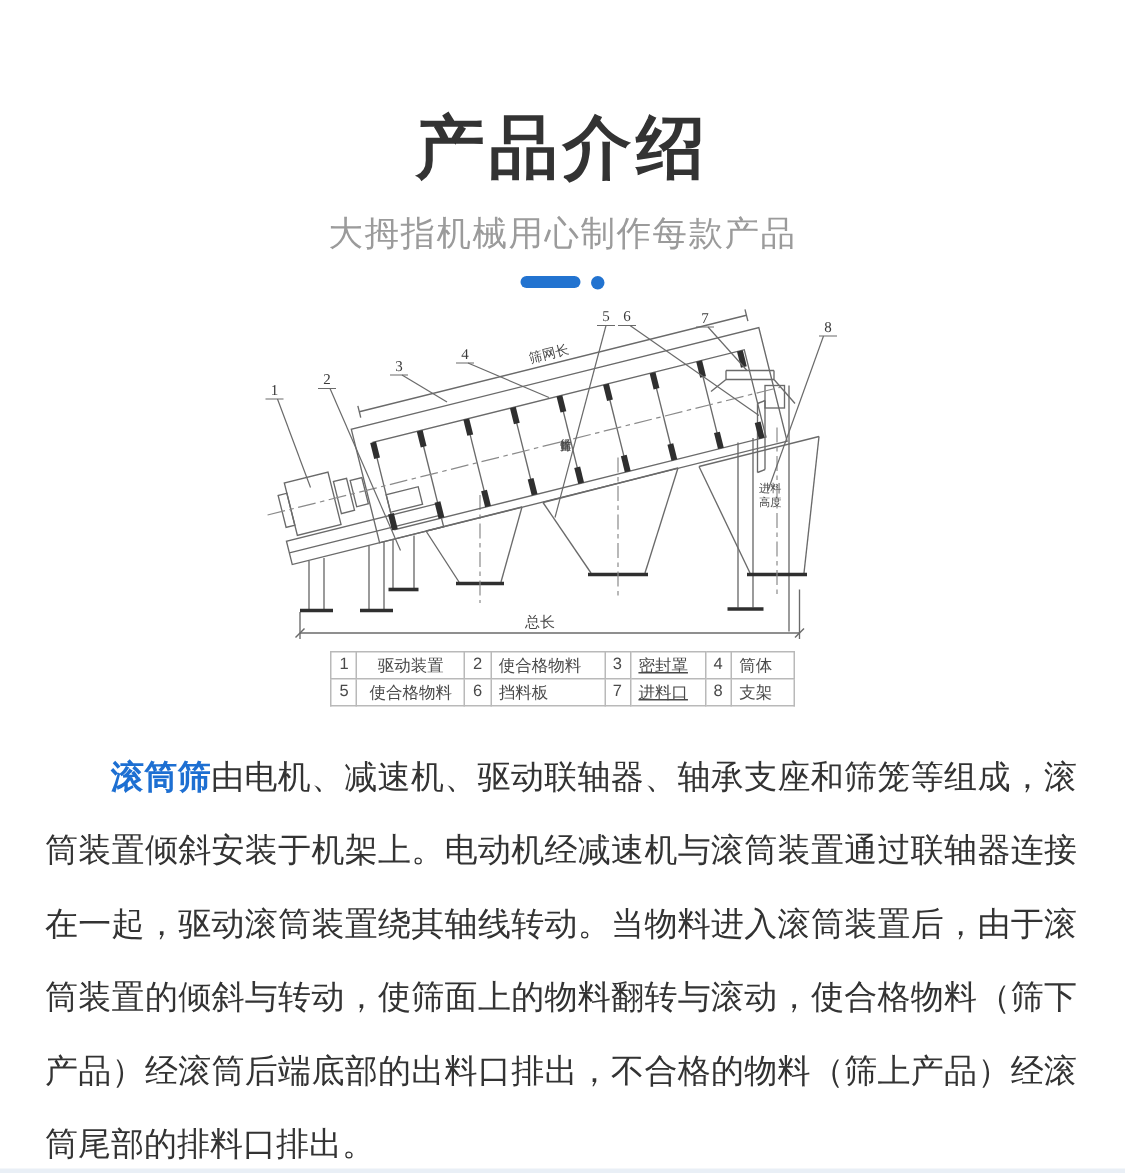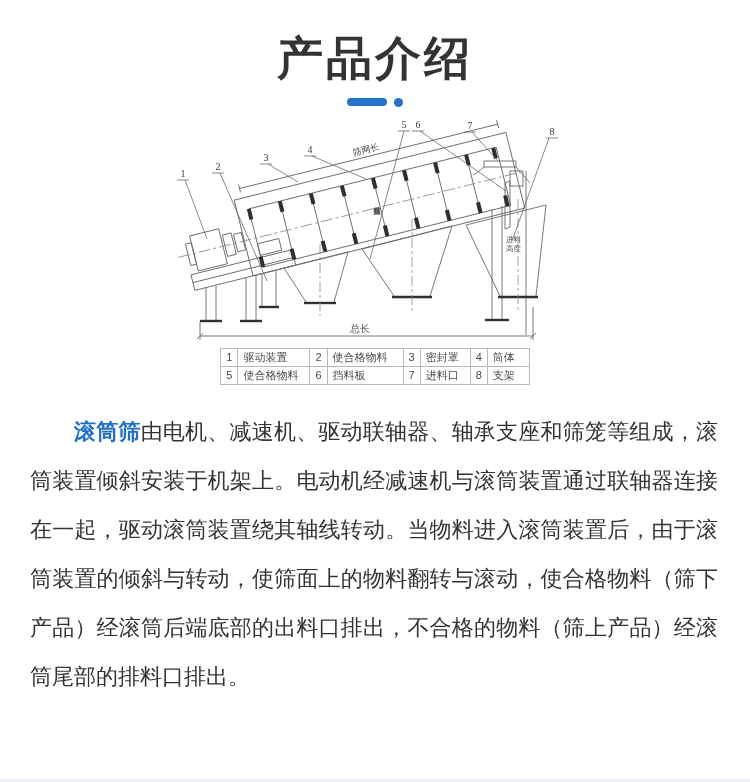--- a/index.html
+++ b/index.html
@@ -3,21 +3,21 @@
 <meta charset="utf-8">
 <style>
   * { margin: 0; padding: 0; box-sizing: border-box; }
   html, body { background: #ffffff; }
   body {
     width: 750px; height: 782px;
     position: relative;
     overflow: hidden;
     font-family: "Liberation Sans", "DejaVu Sans", sans-serif;
   }
-  .header { text-align: center; padding-top: 32px; }
+  .header { text-align: center; padding-top: 72px; }
   .page-title {
     font-size: 46px; font-weight: 700; color: #333333;
     letter-spacing: 3px; line-height: 1.15;
   }
   .page-subtitle {
     font-size: 23px; color: #9b9b9b;
     margin-top: 15px; letter-spacing: 1px;
   }
   .divider {
     display: flex; align-items: center; justify-content: center;
@@ -36,23 +36,23 @@
     border-collapse: collapse;
     font-size: 11px; color: #4a4a4a;
   }
   table.parts-table td {
     border: 1px solid #b9b9b9;
     padding: 1px 5px;
     height: 16px;
     white-space: nowrap;
   }
   table.parts-table td.num { width: 17px; text-align: center; }
-  table.parts-table td.name1 { width: 72px; }
+  table.parts-table td.name1 { width: 72px; text-align: center; }
   table.parts-table td.name2 { width: 76px; }
-  table.parts-table td.name3 { width: 50px; }
+  table.parts-table td.name3 { width: 50px; text-decoration: underline; }
   table.parts-table td.name4 { width: 42px; }
 
   .description {
     margin: 22px 32px 0 30px;
     font-size: 22px;
     line-height: 49px;
     color: #333333;
     text-align: justify;
     text-indent: 2em;
   }
@@ -62,20 +62,21 @@
     position: absolute; left: 0; bottom: 0;
     width: 750px; height: 3px;
     background: #e9eff6;
   }
 </style>
 </head>
 <body>
 
 <div class="header">
   <div class="page-title">产品介绍</div>
+  <div class="page-subtitle">大拇指机械用心制作每款产品</div>
   <div class="divider">
     <span class="divider-bar"></span>
     <span class="divider-dot"></span>
   </div>
 </div>
 
 <svg class="diagram" width="750" height="235" viewBox="0 0 750 235" xmlns="http://www.w3.org/2000/svg">
 
   <g stroke="#6a6a6a" stroke-width="0.9" fill="none">
 

